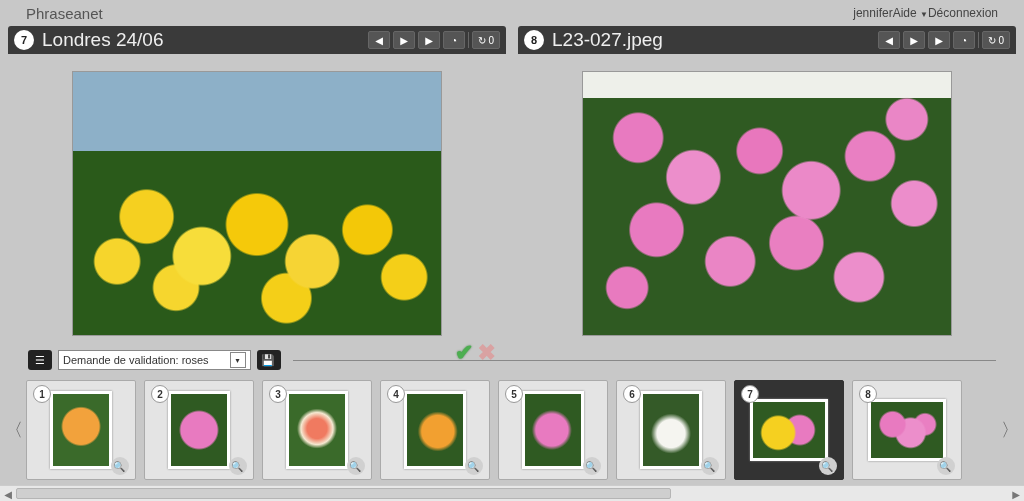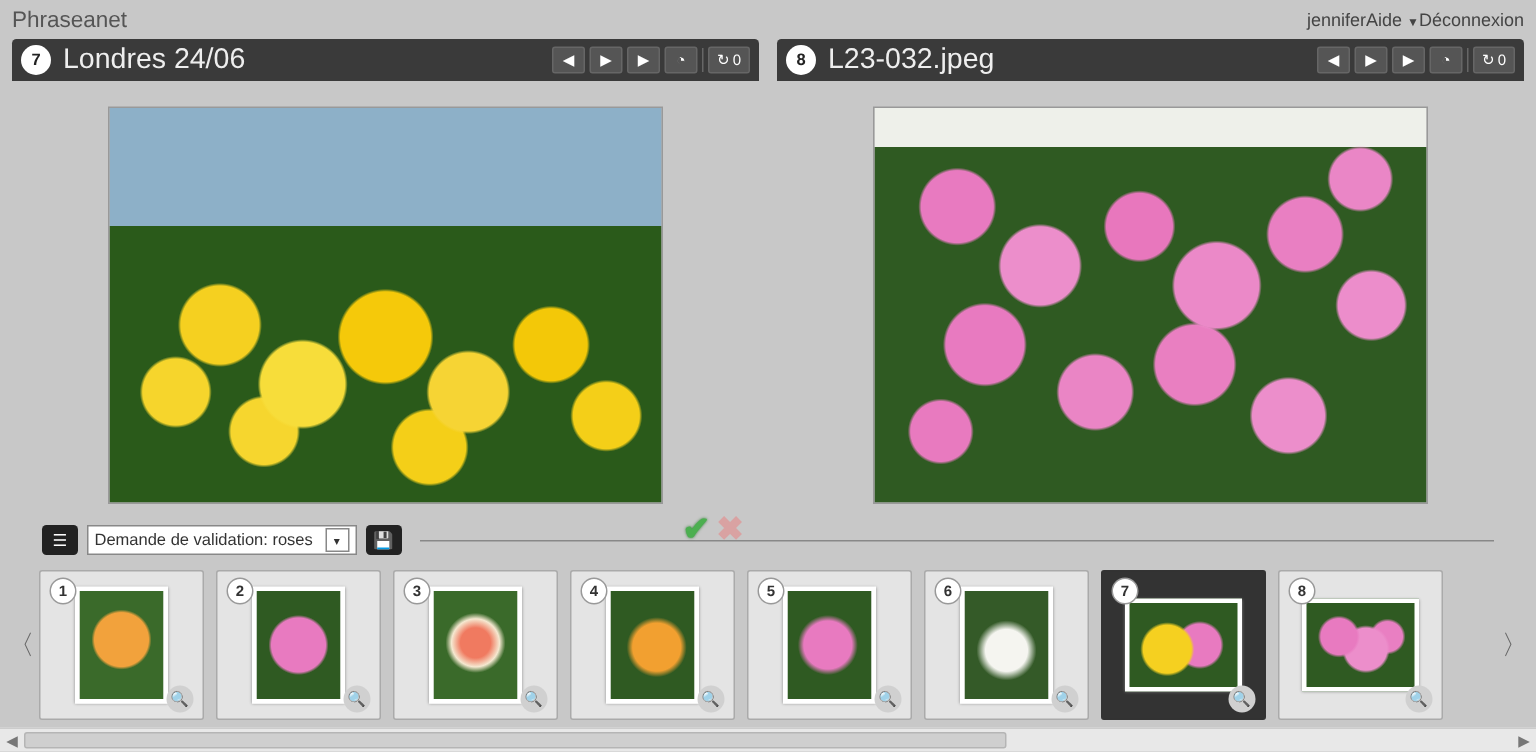--- a/index.html
+++ b/index.html
@@ -1,17 +1,17 @@
 <!DOCTYPE html>
 <html><head>
 <meta charset="utf-8">
 <style>
   * { box-sizing: border-box; margin: 0; padding: 0; }
   body { font-family: Arial, Helvetica, sans-serif; background: #c8c8c8; width: 1024px; height: 501px; overflow: hidden; font-size: 12px; color: #333; }
-  .topbar { display: flex; justify-content: space-between; align-items: center; padding: 4px 8px; height: 26px; }
+  .topbar { display: flex; justify-content: space-between; align-items: center; padding: 4px 26px; height: 26px; }
   .app-title { font-size: 15px; color: #555; }
   .top-right { display: flex; align-items: center; color: #444; }
   .top-right span { cursor: default; }
   .top-right .link { cursor: pointer; }
   .triangle-down { font-size: 8px; }
 
   .compare-row { display: flex; gap: 12px; padding: 0 8px; }
   .pane { flex: 1; display: flex; flex-direction: column; }
   .pane-header { background: #3a3a3a; height: 28px; display: flex; align-items: center; padding: 0 6px; color: #eee; border-radius: 3px 3px 0 0; gap: 8px; }
   .badge-circle { background: #fff; color: #222; width: 20px; height: 20px; border-radius: 50%; display: flex; align-items: center; justify-content: center; font-weight: bold; font-size: 11px; }
@@ -48,21 +48,21 @@
       radial-gradient(circle at 20% 60%, #e87ac0 26px, transparent 28px),
       radial-gradient(circle at 40% 72%, #ea85c5 24px, transparent 26px),
       radial-gradient(circle at 58% 65%, #e97fc1 26px, transparent 28px),
       radial-gradient(circle at 75% 78%, #ec8ecb 24px, transparent 26px),
       radial-gradient(circle at 12% 82%, #e87abf 20px, transparent 22px),
       radial-gradient(circle at 88% 18%, #ea86c6 20px, transparent 22px);
   }
 
   .validate-bar { display: flex; align-items: center; gap: 6px; padding: 4px 28px; height: 24px; position: relative;}
   .list-btn { background: #222; color:#fff; width: 24px; height: 20px; border-radius: 3px; display:flex; align-items:center; justify-content:center; font-size:11px; cursor:pointer;}
-  .dropdown { border: 1px solid #888; background: #fff; height: 20px; padding: 0 4px; display:flex; align-items:center; gap:8px; font-size: 11px; min-width:150px;}
+  .dropdown { border: 1px solid #888; background: #fff; height: 20px; padding: 0 4px; display:flex; align-items:center; gap:21px; font-size: 11px; min-width:150px;}
   .dd-arrow { border:1px solid #888; width:16px; height:16px; display:flex; align-items:center; justify-content:center; font-size:8px;}
   .save-btn { background:#222; color:#fff; width:24px; height:20px; border-radius:3px; display:flex; align-items:center; justify-content:center; font-size:11px; cursor:pointer;}
   .spacer-line { flex:1; height:1px; background:#888; margin-left:6px;}
   .yesno { position:absolute; left: 455px; top: -8px; display:flex; gap:4px;}
   .check-icon { color:#4caf50; font-size:22px; font-weight:bold; text-shadow:0 0 2px #2e7d32;}
   .cross-icon { color:#d9a2a2; font-size:22px; font-weight:bold; }
 
   .film-row { display:flex; align-items:center; padding: 2px 4px; height: 116px; position: relative;}
   .nav-arrow { width: 20px; color:#666; font-size:18px; text-align:center; cursor:pointer; user-select:none;}
   .thumbs { flex:1; display:flex; gap:8px; overflow:hidden; padding: 0 2px;}
@@ -120,21 +120,21 @@
       </div>
     </div>
     <div class="pane-image">
       <div class="photo yellow-roses"></div>
     </div>
   </div>
 
   <div class="pane">
     <div class="pane-header">
       <div class="badge-circle">8</div>
-      <div class="pane-title">L23-032.jpeg</div>
+      <div class="pane-title">L23-027.jpeg</div>
       <div class="header-controls">
         <div class="hbtn">◀</div>
         <div class="hbtn">▶</div>
         <div class="hbtn">▶</div>
         <div class="hbtn">◔</div>
         <div style="width:1px;height:16px;background:#666;"></div>
         <div class="hbtn wide">
           <span>↻</span>
           <span>0</span>
         </div>

